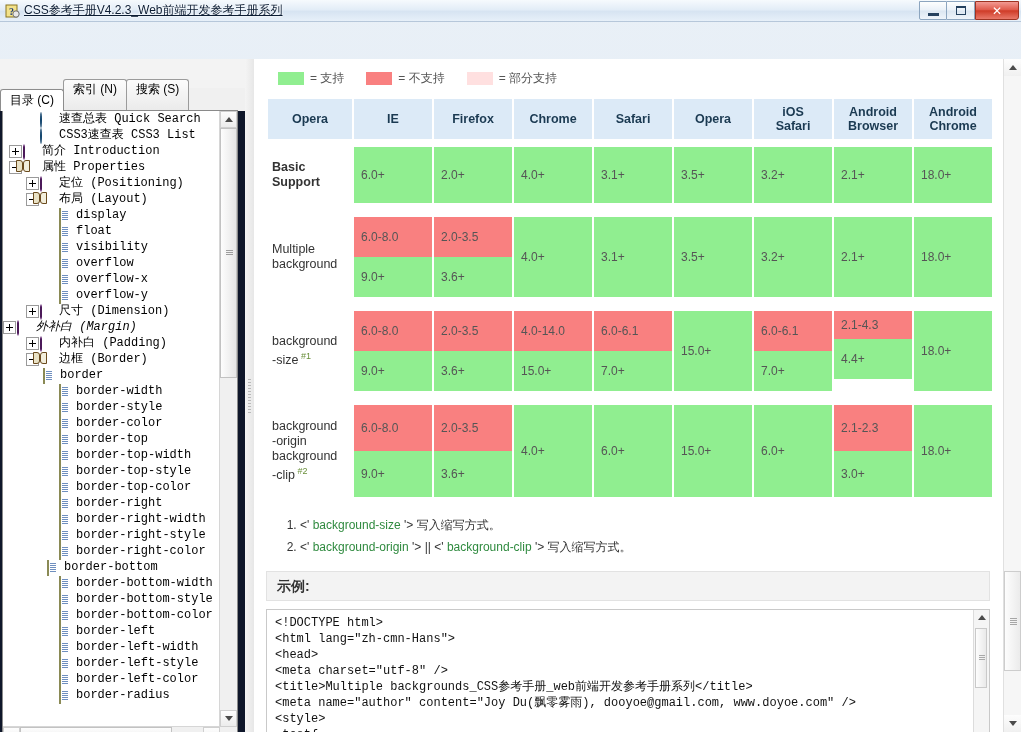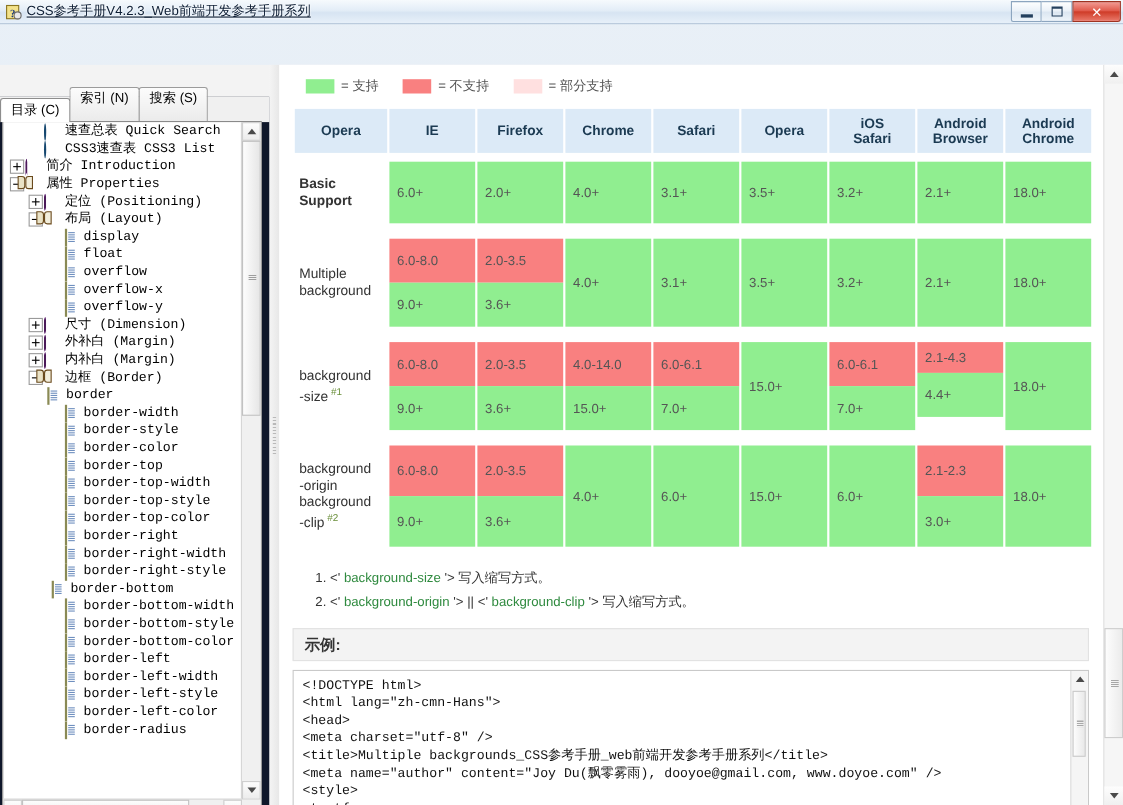--- a/index.html
+++ b/index.html
@@ -292,46 +292,51 @@
               <span class="tlabel">display</span>
             </div>
             <div class="tnode" style="padding-left: 40px;">
               <span class="toggle"></span>
               <span class="tico"><i class="ic-page"></i></span>
               <span class="tlabel">float</span>
             </div>
             <div class="tnode" style="padding-left: 40px;">
               <span class="toggle"></span>
               <span class="tico"><i class="ic-page"></i></span>
+              <span class="tlabel">visibility</span>
+            </div>
+            <div class="tnode" style="padding-left: 40px;">
+              <span class="toggle"></span>
+              <span class="tico"><i class="ic-page"></i></span>
               <span class="tlabel">overflow</span>
             </div>
             <div class="tnode" style="padding-left: 40px;">
               <span class="toggle"></span>
               <span class="tico"><i class="ic-page"></i></span>
               <span class="tlabel">overflow-x</span>
             </div>
             <div class="tnode" style="padding-left: 40px;">
               <span class="toggle"></span>
               <span class="tico"><i class="ic-page"></i></span>
               <span class="tlabel">overflow-y</span>
             </div>
             <div class="tnode" style="padding-left: 23px;">
               <span class="toggle box plus"></span>
               <span class="tico"><i class="ic-book"></i></span>
               <span class="tlabel">尺寸 (Dimension)</span>
             </div>
+            <div class="tnode" style=" font-style: italic;">
+              <span class="toggle box plus"></span>
+              <span class="tico"><i class="ic-book"></i></span>
+              <span class="tlabel">外补白 (Margin)</span>
+            </div>
             <div class="tnode" style="padding-left: 23px;">
               <span class="toggle box plus"></span>
               <span class="tico"><i class="ic-book"></i></span>
-              <span class="tlabel">外补白 (Margin)</span>
-            </div>
-            <div class="tnode" style="padding-left: 23px;">
-              <span class="toggle box plus"></span>
-              <span class="tico"><i class="ic-book"></i></span>
-              <span class="tlabel">内补白 (Margin)</span>
+              <span class="tlabel">内补白 (Padding)</span>
             </div>
             <div class="tnode" style="padding-left: 23px;">
               <span class="toggle box"></span>
               <span class="tico"><i class="ic-obook"></i></span>
               <span class="tlabel">边框 (Border)</span>
             </div>
             <div class="tnode" style="padding-left: 24px;">
               <span class="toggle"></span>
               <span class="tico"><i class="ic-page"></i></span>
               <span class="tlabel">border</span>
@@ -378,20 +383,25 @@
             </div>
             <div class="tnode" style="padding-left: 40px;">
               <span class="toggle"></span>
               <span class="tico"><i class="ic-page"></i></span>
               <span class="tlabel">border-right-width</span>
             </div>
             <div class="tnode" style="padding-left: 40px;">
               <span class="toggle"></span>
               <span class="tico"><i class="ic-page"></i></span>
               <span class="tlabel">border-right-style</span>
+            </div>
+            <div class="tnode" style="padding-left: 40px;">
+              <span class="toggle"></span>
+              <span class="tico"><i class="ic-page"></i></span>
+              <span class="tlabel">border-right-color</span>
             </div>
             <div class="tnode" style="padding-left: 28px;">
               <span class="toggle"></span>
               <span class="tico"><i class="ic-page"></i></span>
               <span class="tlabel">border-bottom</span>
             </div>
             <div class="tnode" style="padding-left: 40px;">
               <span class="toggle"></span>
               <span class="tico"><i class="ic-page"></i></span>
               <span class="tlabel">border-bottom-width</span>

